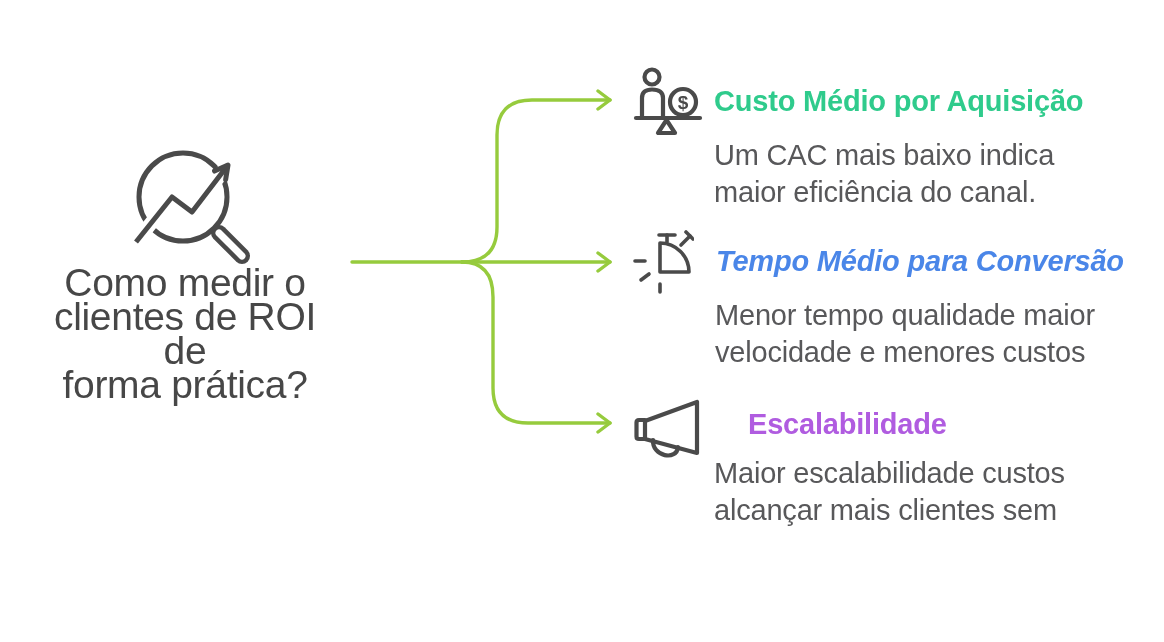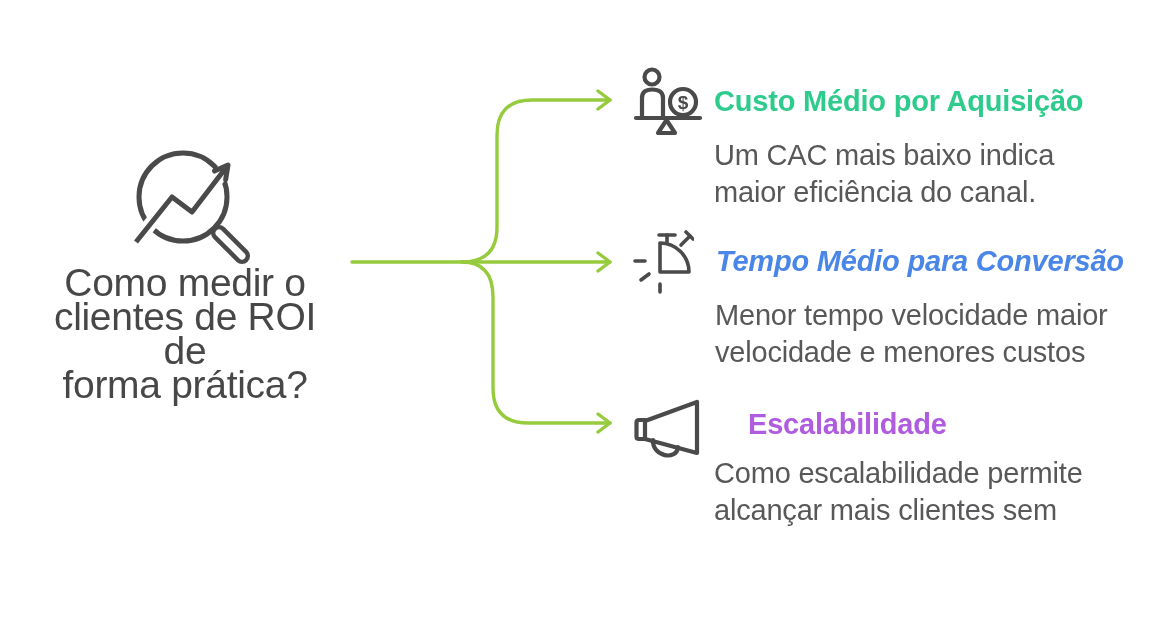--- a/index.html
+++ b/index.html
@@ -94,33 +94,33 @@
         <path d="M28 14 A29 29 0 0 1 57 43 L28 43 Z"></path>
         <line x1="49" y1="16" x2="58" y2="7"></line>
         <line x1="54" y1="3" x2="61" y2="10"></line>
         <line x1="3" y1="32" x2="13" y2="32"></line>
         <line x1="9" y1="51" x2="17" y2="45"></line>
         <line x1="28" y1="55" x2="28" y2="63"></line>
       </g>
     </svg>
     <h2 class="abs branch-title b2-title" style="color: rgb(74, 134, 232);">Tempo Médio para Conversão</h2>
     <div class="abs branch-desc b2-desc" style="color: rgb(88, 88, 90);">
-      <div>Menor tempo velocidade maior</div>
+      <div>Menor tempo qualidade maior</div>
       <div>velocidade e menores custos</div>
     </div>
   </section>
 
   <section>
     <svg class="abs b3-icon" width="84" height="72" viewBox="0 0 84 72">
       <g fill="none" stroke="#4a4a4a" stroke-width="4.2" stroke-linecap="round" stroke-linejoin="round">
         <path d="M69 9 L69 60 L17 46 L17 28 Z"></path>
         <path d="M17 27 L11 27 Q8.5 27 8.5 29.5 L8.5 43.5 Q8.5 46 11 46 L17 46"></path>
         <path d="M25 47 C24 64 49 68 50 54"></path>
       </g>
     </svg>
     <h2 class="abs branch-title b3-title" style="color: rgb(176, 92, 224); margin-left: 34px;">Escalabilidade</h2>
     <div class="abs branch-desc b3-desc" style="color: rgb(88, 88, 90);">
-      <div>Como escalabilidade permite</div>
+      <div>Maior escalabilidade custos</div>
       <div>alcançar mais clientes sem</div>
     </div>
   </section>
 
 </div>
 
 </body></html>

